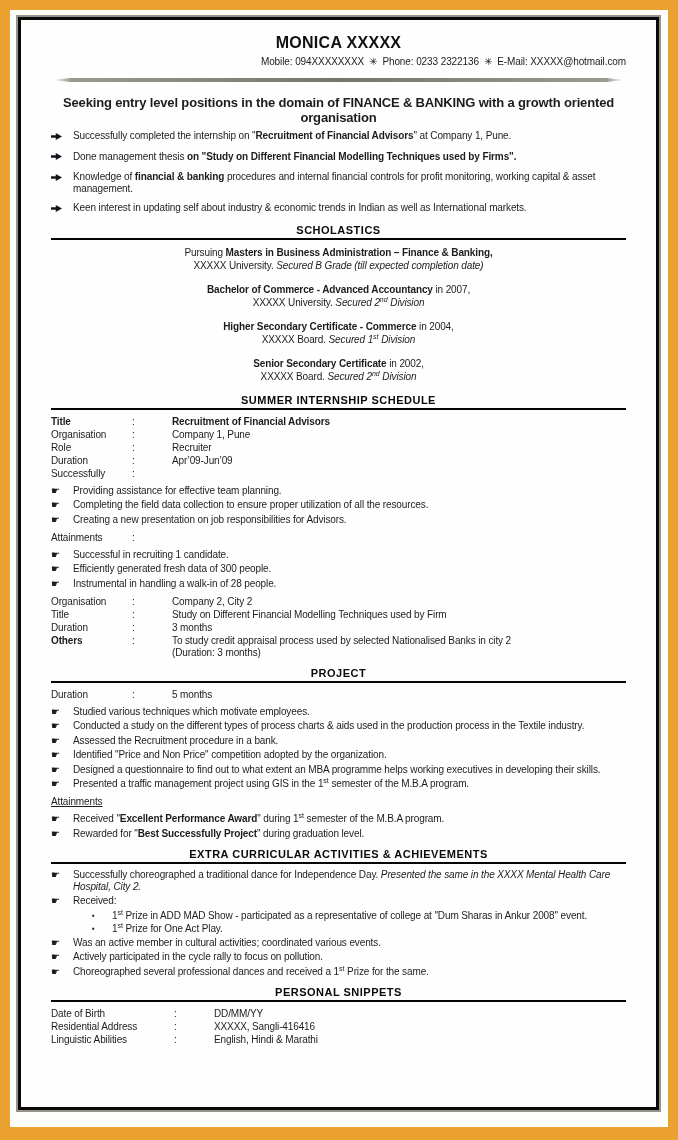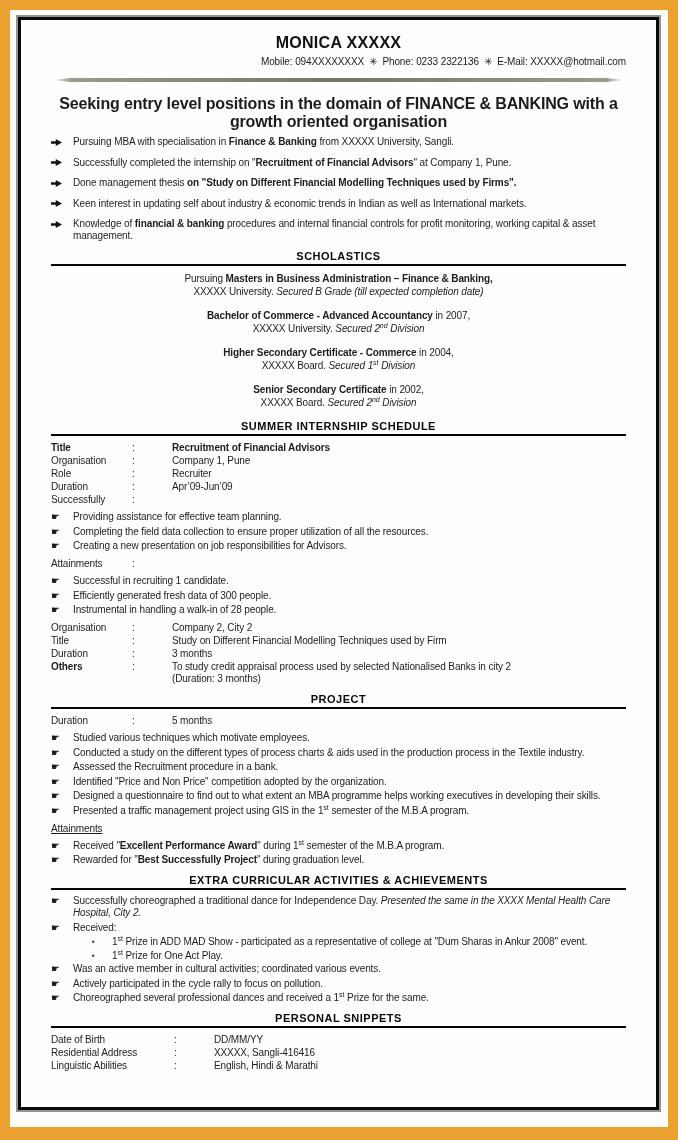--- a/index.html
+++ b/index.html
@@ -23,21 +23,21 @@
   }
   
   .name{font-size:16px;font-weight:bold;text-align:center;margin:2px 0 4px 0;letter-spacing:.3px;color:#111;}
   .contact{text-align:right;font-size:10px;letter-spacing:-.1px;}
   .sep{margin:0 5px;font-weight:bold;font-size:10px;}
   .divider{
     height:4px;margin:11px 2px 13px 2px;
     background:linear-gradient(90deg,rgba(140,140,130,0) 0%,#9a9a90 3%,#75756b 50%,#9a9a90 97%,rgba(140,140,130,0) 100%);
     clip-path:polygon(0 50%,3% 0,97% 0,100% 50%,97% 100%,3% 100%);
   }
-  .objective{font-weight:bold;text-align:center;font-size:16px;margin:0 0 2px 0;letter-spacing:-.15px;}
+  .objective{font-weight:bold;text-align:center;font-size:13px;margin:0 0 2px 0;letter-spacing:-.15px;}
   
   .sec-title{
     font-size:11px;font-weight:bold;text-align:center;letter-spacing:.5px;
     margin:8px 0 0 0;padding-bottom:2px;border-bottom:2.5px solid #050505;color:#0a0a0a;
   }
   section{font-size:10px;line-height:12px;letter-spacing:-.12px;}
   .b{font-weight:bold;}
   .i{font-style:italic;}
   .sup{font-size:7px;vertical-align:super;letter-spacing:0;line-height:0;}
   
@@ -75,45 +75,39 @@
         <div class="divider"></div>
         <p class="objective">Seeking entry level positions in the domain of FINANCE &amp; BANKING with a growth oriented organisation</p>
       </header>
       <main>
           <section class="section">
             <div class="bullets arrow">
               <div class="bullet">
                 <span class="bullet-icon"><svg viewBox="0 0 12 9" class="arrow-svg">
                     <path d="M0 3.1 L5.2 3.1 L5.2 0.6 L12 4.5 L5.2 8.4 L5.2 5.9 L0 5.9 Z"></path>
                   </svg></span>
-                <div class="bullet-text"><span>Pursuing MBA with specialisation in </span><span class="b ">Finance &amp; Banking</span><span> from XXXXX University, Sangli.</span></div>
-              </div>
-              <div class="bullet">
-                <span class="bullet-icon"><svg viewBox="0 0 12 9" class="arrow-svg">
-                    <path d="M0 3.1 L5.2 3.1 L5.2 0.6 L12 4.5 L5.2 8.4 L5.2 5.9 L0 5.9 Z"></path>
-                  </svg></span>
                 <div class="bullet-text"><span>Successfully completed the internship on "</span><span class="b ">Recruitment of Financial Advisors</span><span>" at Company 1, Pune.</span></div>
               </div>
               <div class="bullet">
                 <span class="bullet-icon"><svg viewBox="0 0 12 9" class="arrow-svg">
                     <path d="M0 3.1 L5.2 3.1 L5.2 0.6 L12 4.5 L5.2 8.4 L5.2 5.9 L0 5.9 Z"></path>
                   </svg></span>
                 <div class="bullet-text"><span>Done management thesis </span><span class="b ">on "Study on Different Financial Modelling Techniques used by Firms".</span></div>
               </div>
               <div class="bullet">
                 <span class="bullet-icon"><svg viewBox="0 0 12 9" class="arrow-svg">
                     <path d="M0 3.1 L5.2 3.1 L5.2 0.6 L12 4.5 L5.2 8.4 L5.2 5.9 L0 5.9 Z"></path>
                   </svg></span>
-                <div class="bullet-text"><span>Keen interest in updating self about industry &amp; economic trends in Indian as well as International markets.</span></div>
+                <div class="bullet-text"><span>Knowledge of </span><span class="b ">financial &amp; banking</span><span> procedures and internal financial controls for profit monitoring, working capital &amp; asset management.</span></div>
               </div>
               <div class="bullet">
                 <span class="bullet-icon"><svg viewBox="0 0 12 9" class="arrow-svg">
                     <path d="M0 3.1 L5.2 3.1 L5.2 0.6 L12 4.5 L5.2 8.4 L5.2 5.9 L0 5.9 Z"></path>
                   </svg></span>
-                <div class="bullet-text"><span>Knowledge of </span><span class="b ">financial &amp; banking</span><span> procedures and internal financial controls for profit monitoring, working capital &amp; asset management.</span></div>
+                <div class="bullet-text"><span>Keen interest in updating self about industry &amp; economic trends in Indian as well as International markets.</span></div>
               </div>
             </div>
           </section>
           <section class="section">
             <h2 class="sec-title">SCHOLASTICS</h2>
             <div class="entries">
               <div class="entry">
                 <div class="entry-line"><span>Pursuing </span><span class="b ">Masters in Business Administration – Finance &amp; Banking,</span></div>
                 <div class="entry-line"><span>XXXXX University. </span><span class="i ">Secured B Grade (till expected completion date)</span></div>
               </div>

